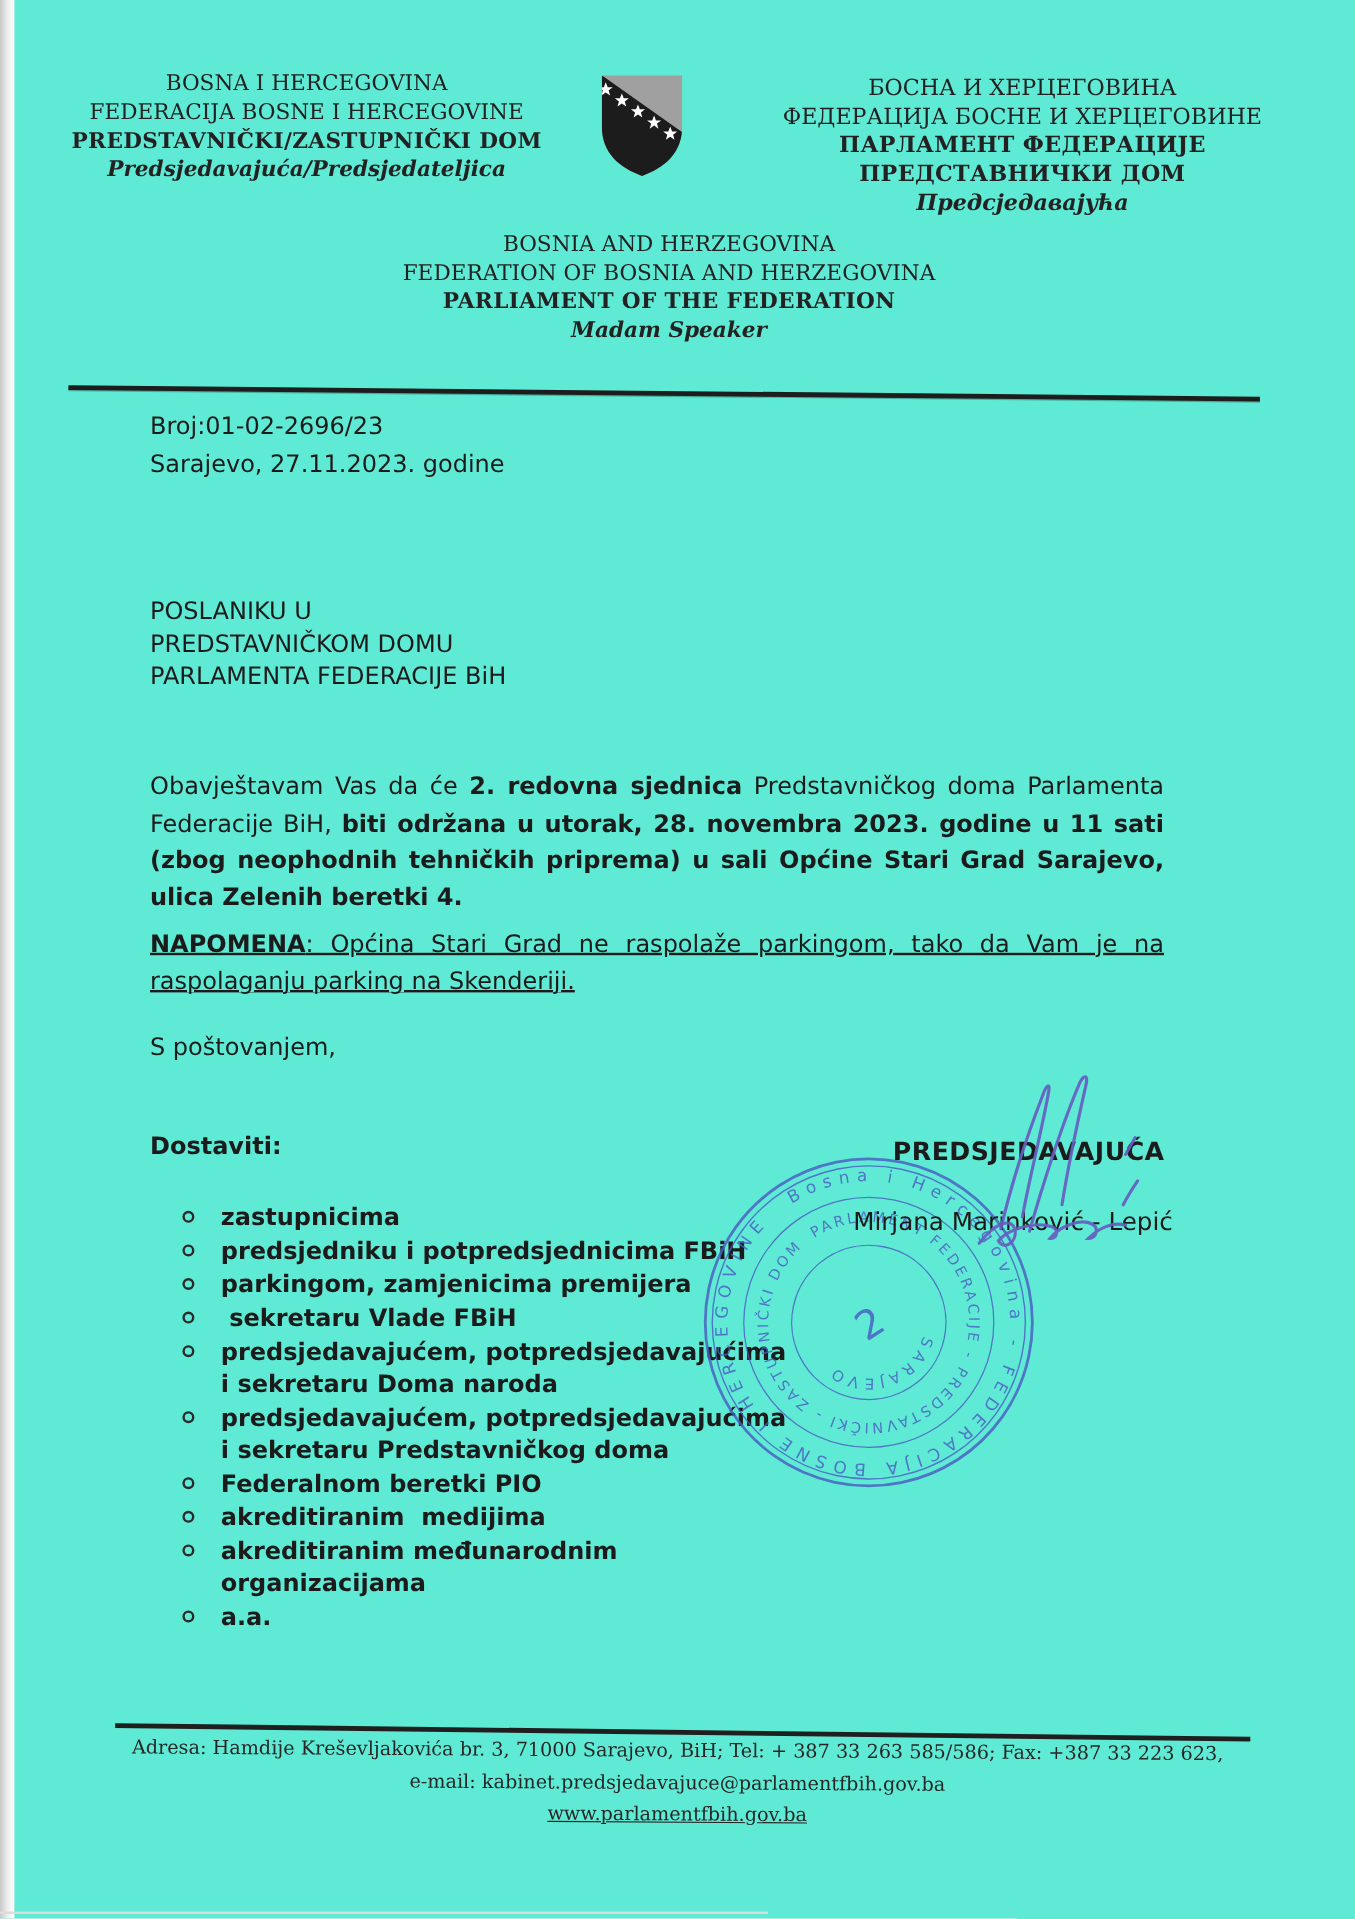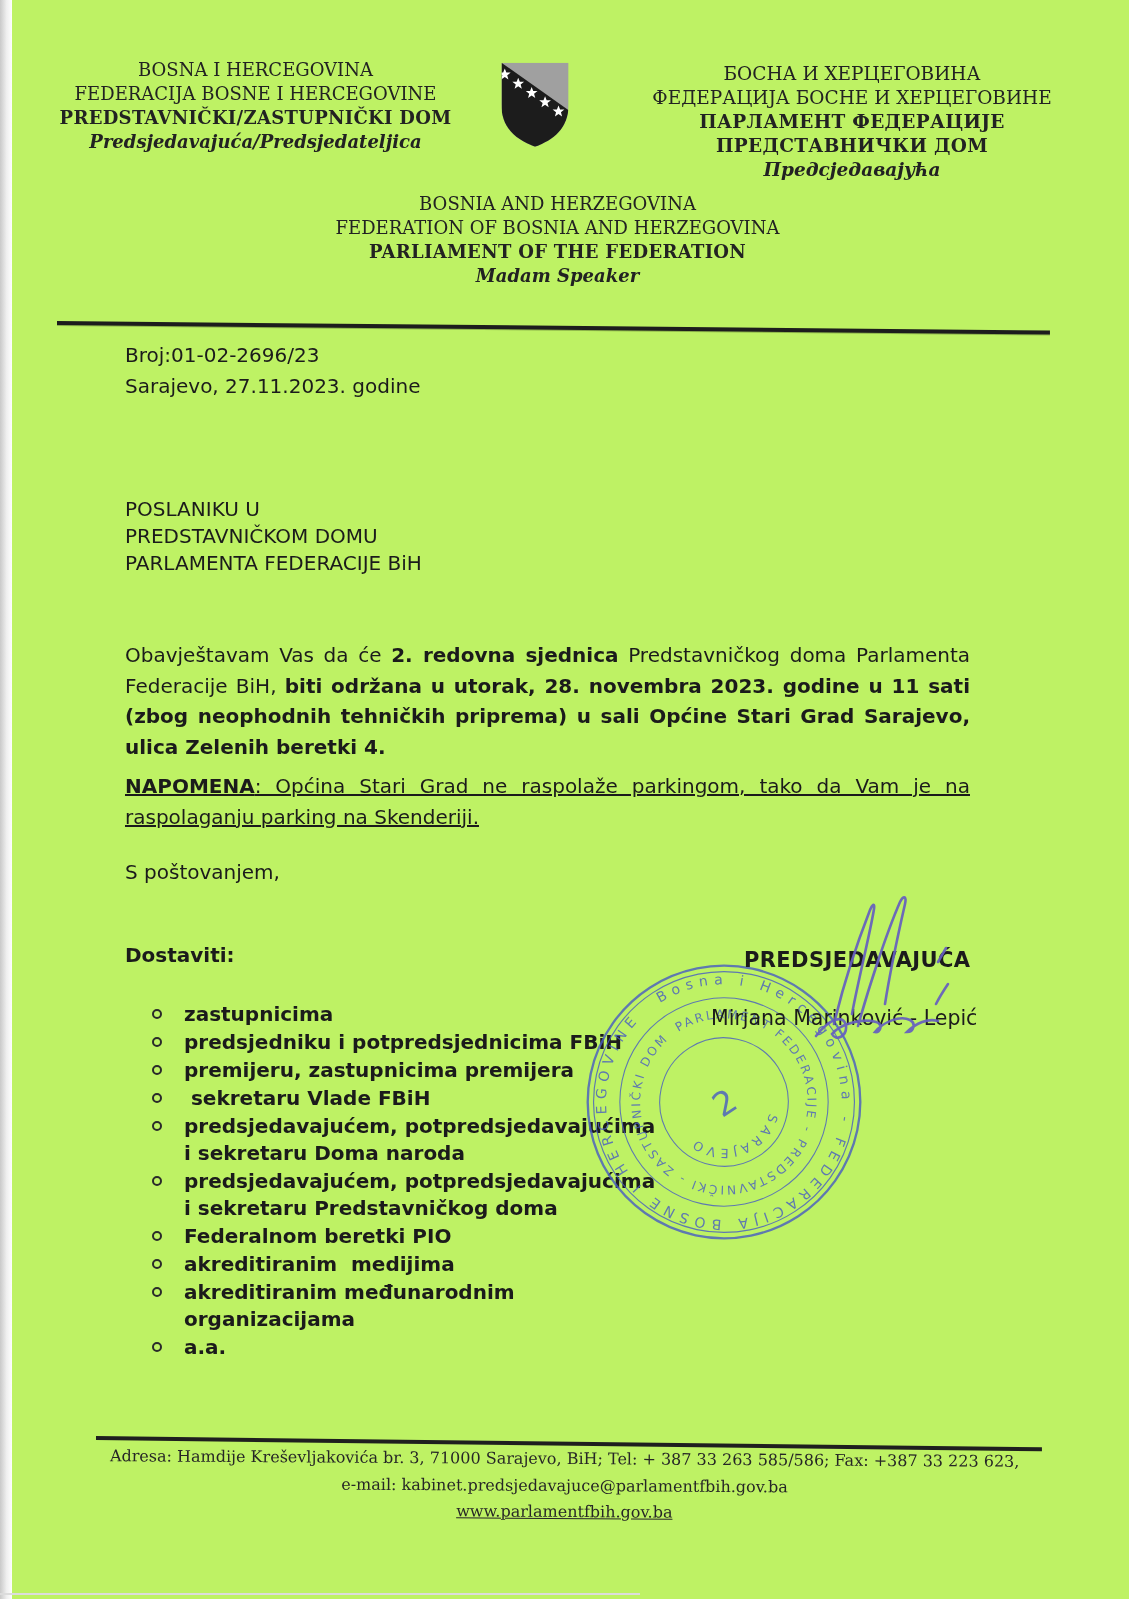--- a/index.html
+++ b/index.html
@@ -1,18 +1,18 @@
 <!DOCTYPE html>
 <html><head>
 <meta charset="utf-8">
 <style>
   html,body{margin:0;padding:0;background:#ffffff;}
   .page{
     position:relative;width:1129px;height:1599px;margin:0 auto;
-    background:#bef264;overflow:hidden;
+    background:#5eead4;overflow:hidden;
     font-family:"DejaVu Sans","Liberation Sans",sans-serif;
     color:#1b1b1b;
   }
   .scan-edge-left{position:absolute;left:0;top:0;width:12px;height:100%;
     background:linear-gradient(to right,#c9c9c9,#efefef 55%,#fefefe);}
   .scan-edge-bottom{position:absolute;left:0;top:1593px;width:640px;height:2px;background:#dcdcdc;}
 
   
   .hdr-block{position:absolute;text-align:center;
     font-family:"DejaVu Serif","Liberation Serif",serif;
@@ -133,21 +133,21 @@
     <li>
         <span class="dist-marker"></span>
         <span class="dist-text">zastupnicima</span>
       </li>
     <li>
         <span class="dist-marker"></span>
         <span class="dist-text">predsjedniku i potpredsjednicima FBiH</span>
       </li>
     <li>
         <span class="dist-marker"></span>
-        <span class="dist-text">premijeru, zastupnicima premijera</span>
+        <span class="dist-text">parkingom, zamjenicima premijera</span>
       </li>
     <li>
         <span class="dist-marker"></span>
         <span class="dist-text"> sekretaru Vlade FBiH</span>
       </li>
     <li>
         <span class="dist-marker"></span>
         <span class="dist-text">predsjedavajućem, potpredsjedavajućima i sekretaru Doma naroda</span>
       </li>
     <li>

